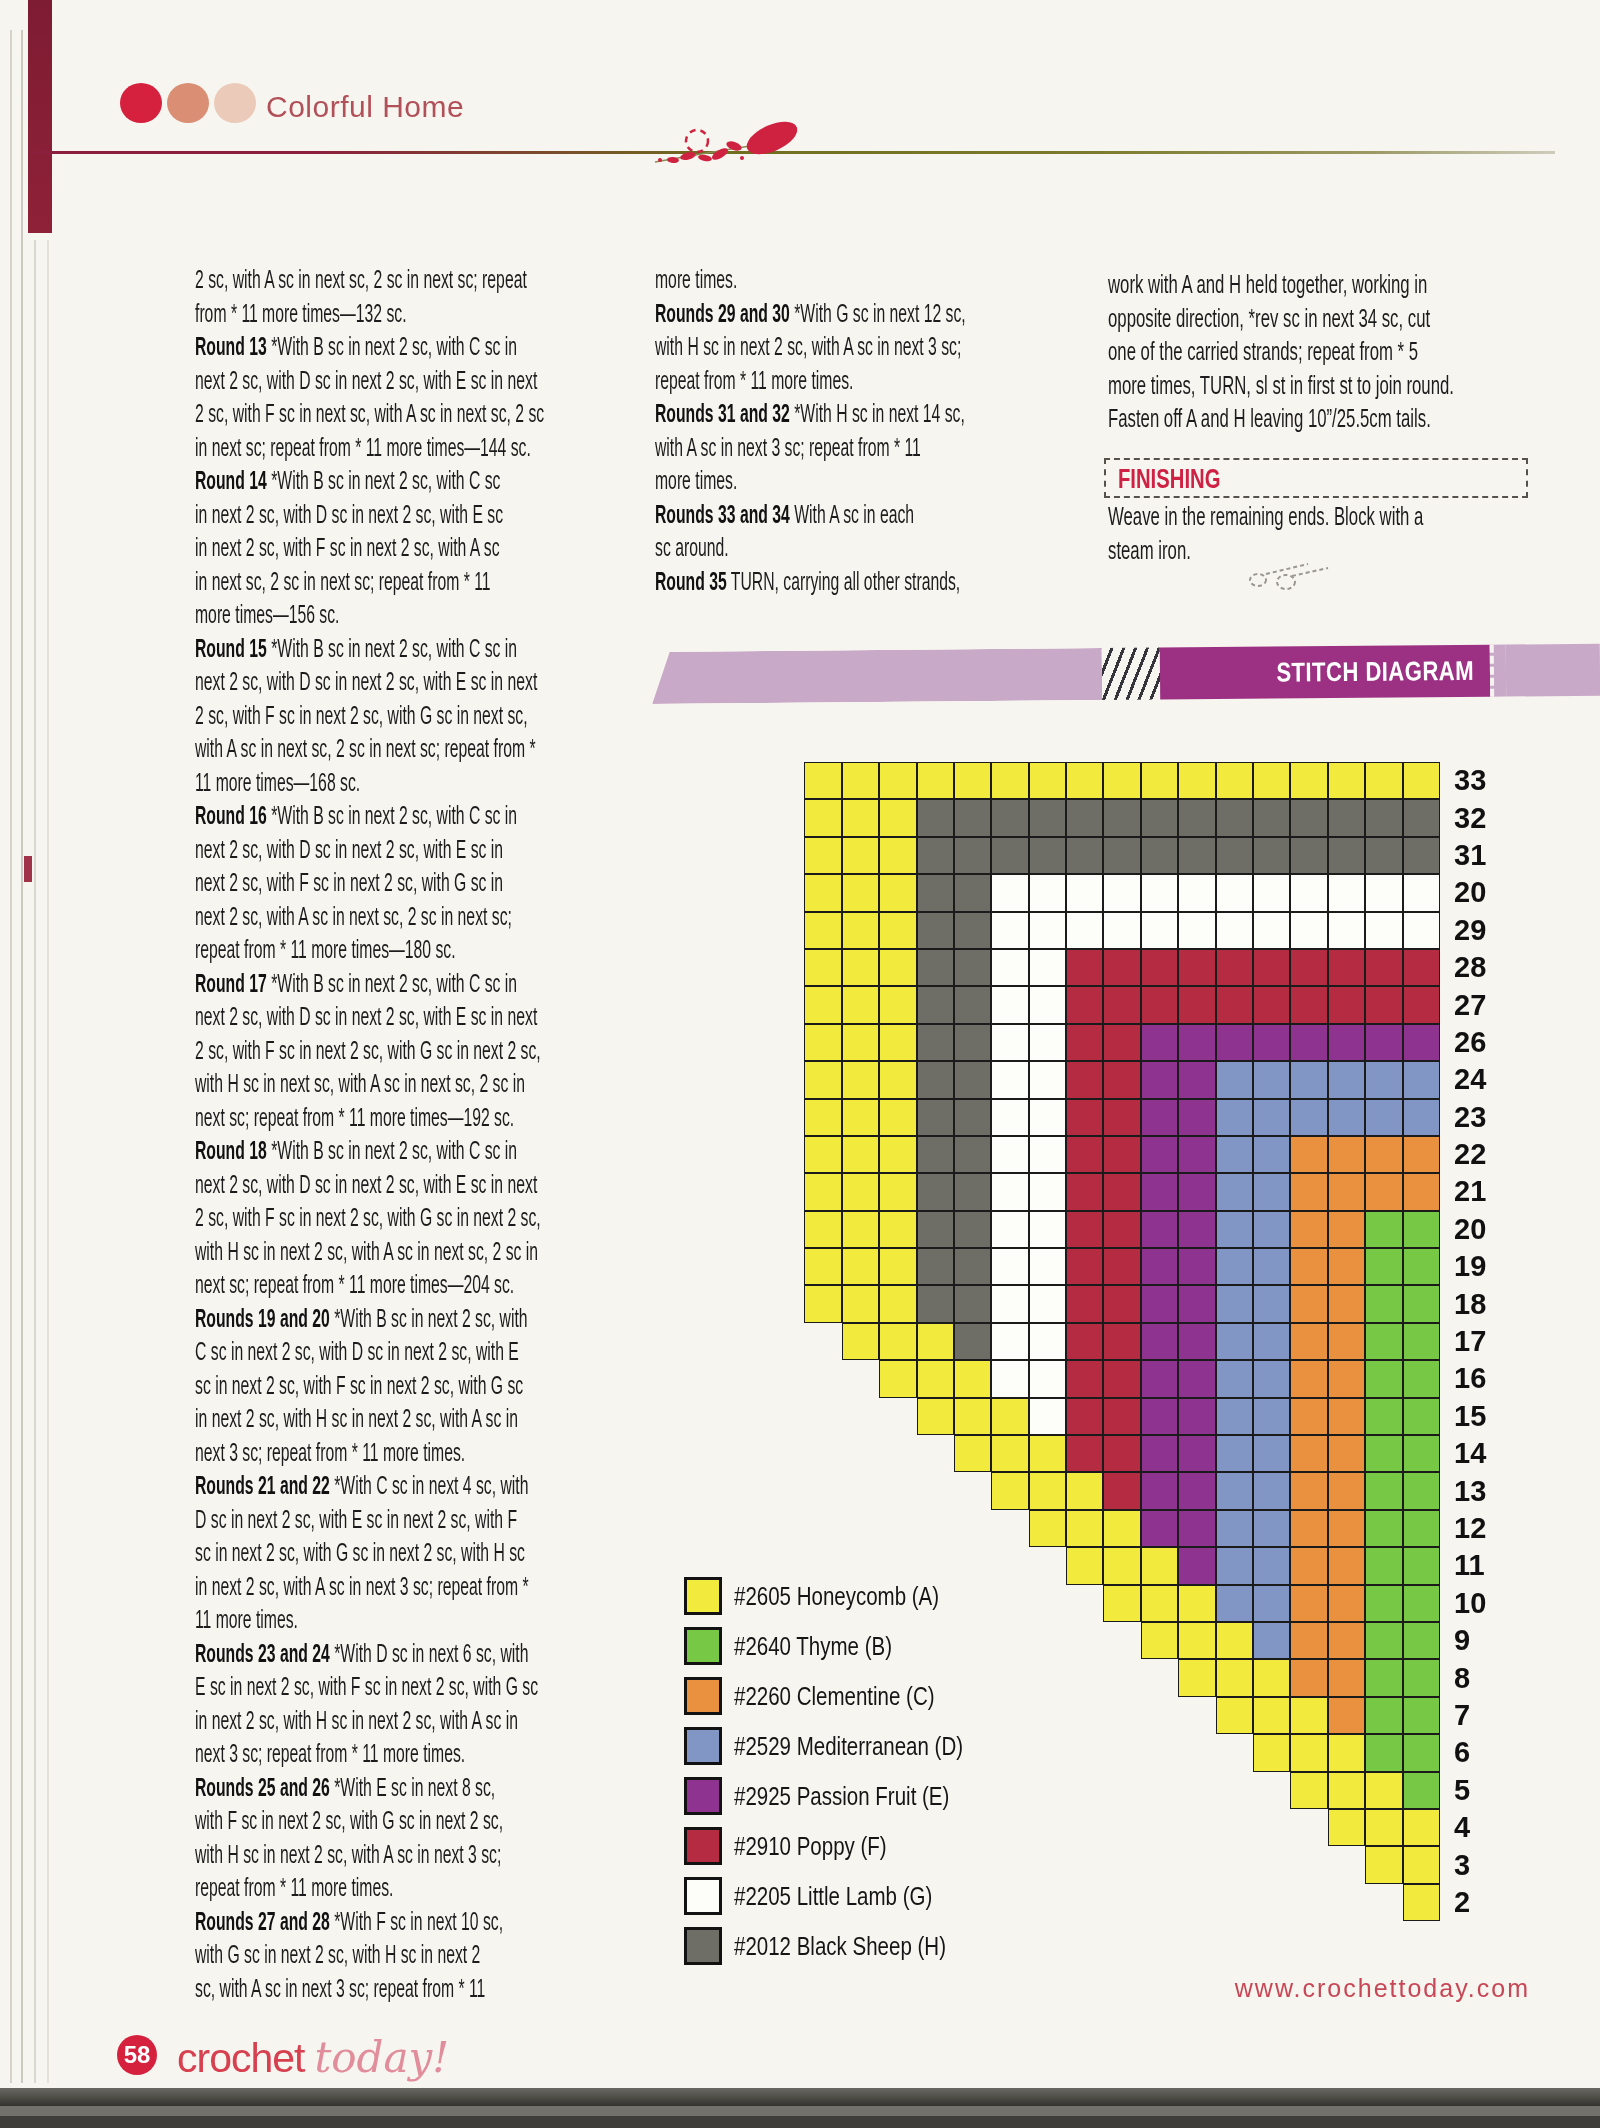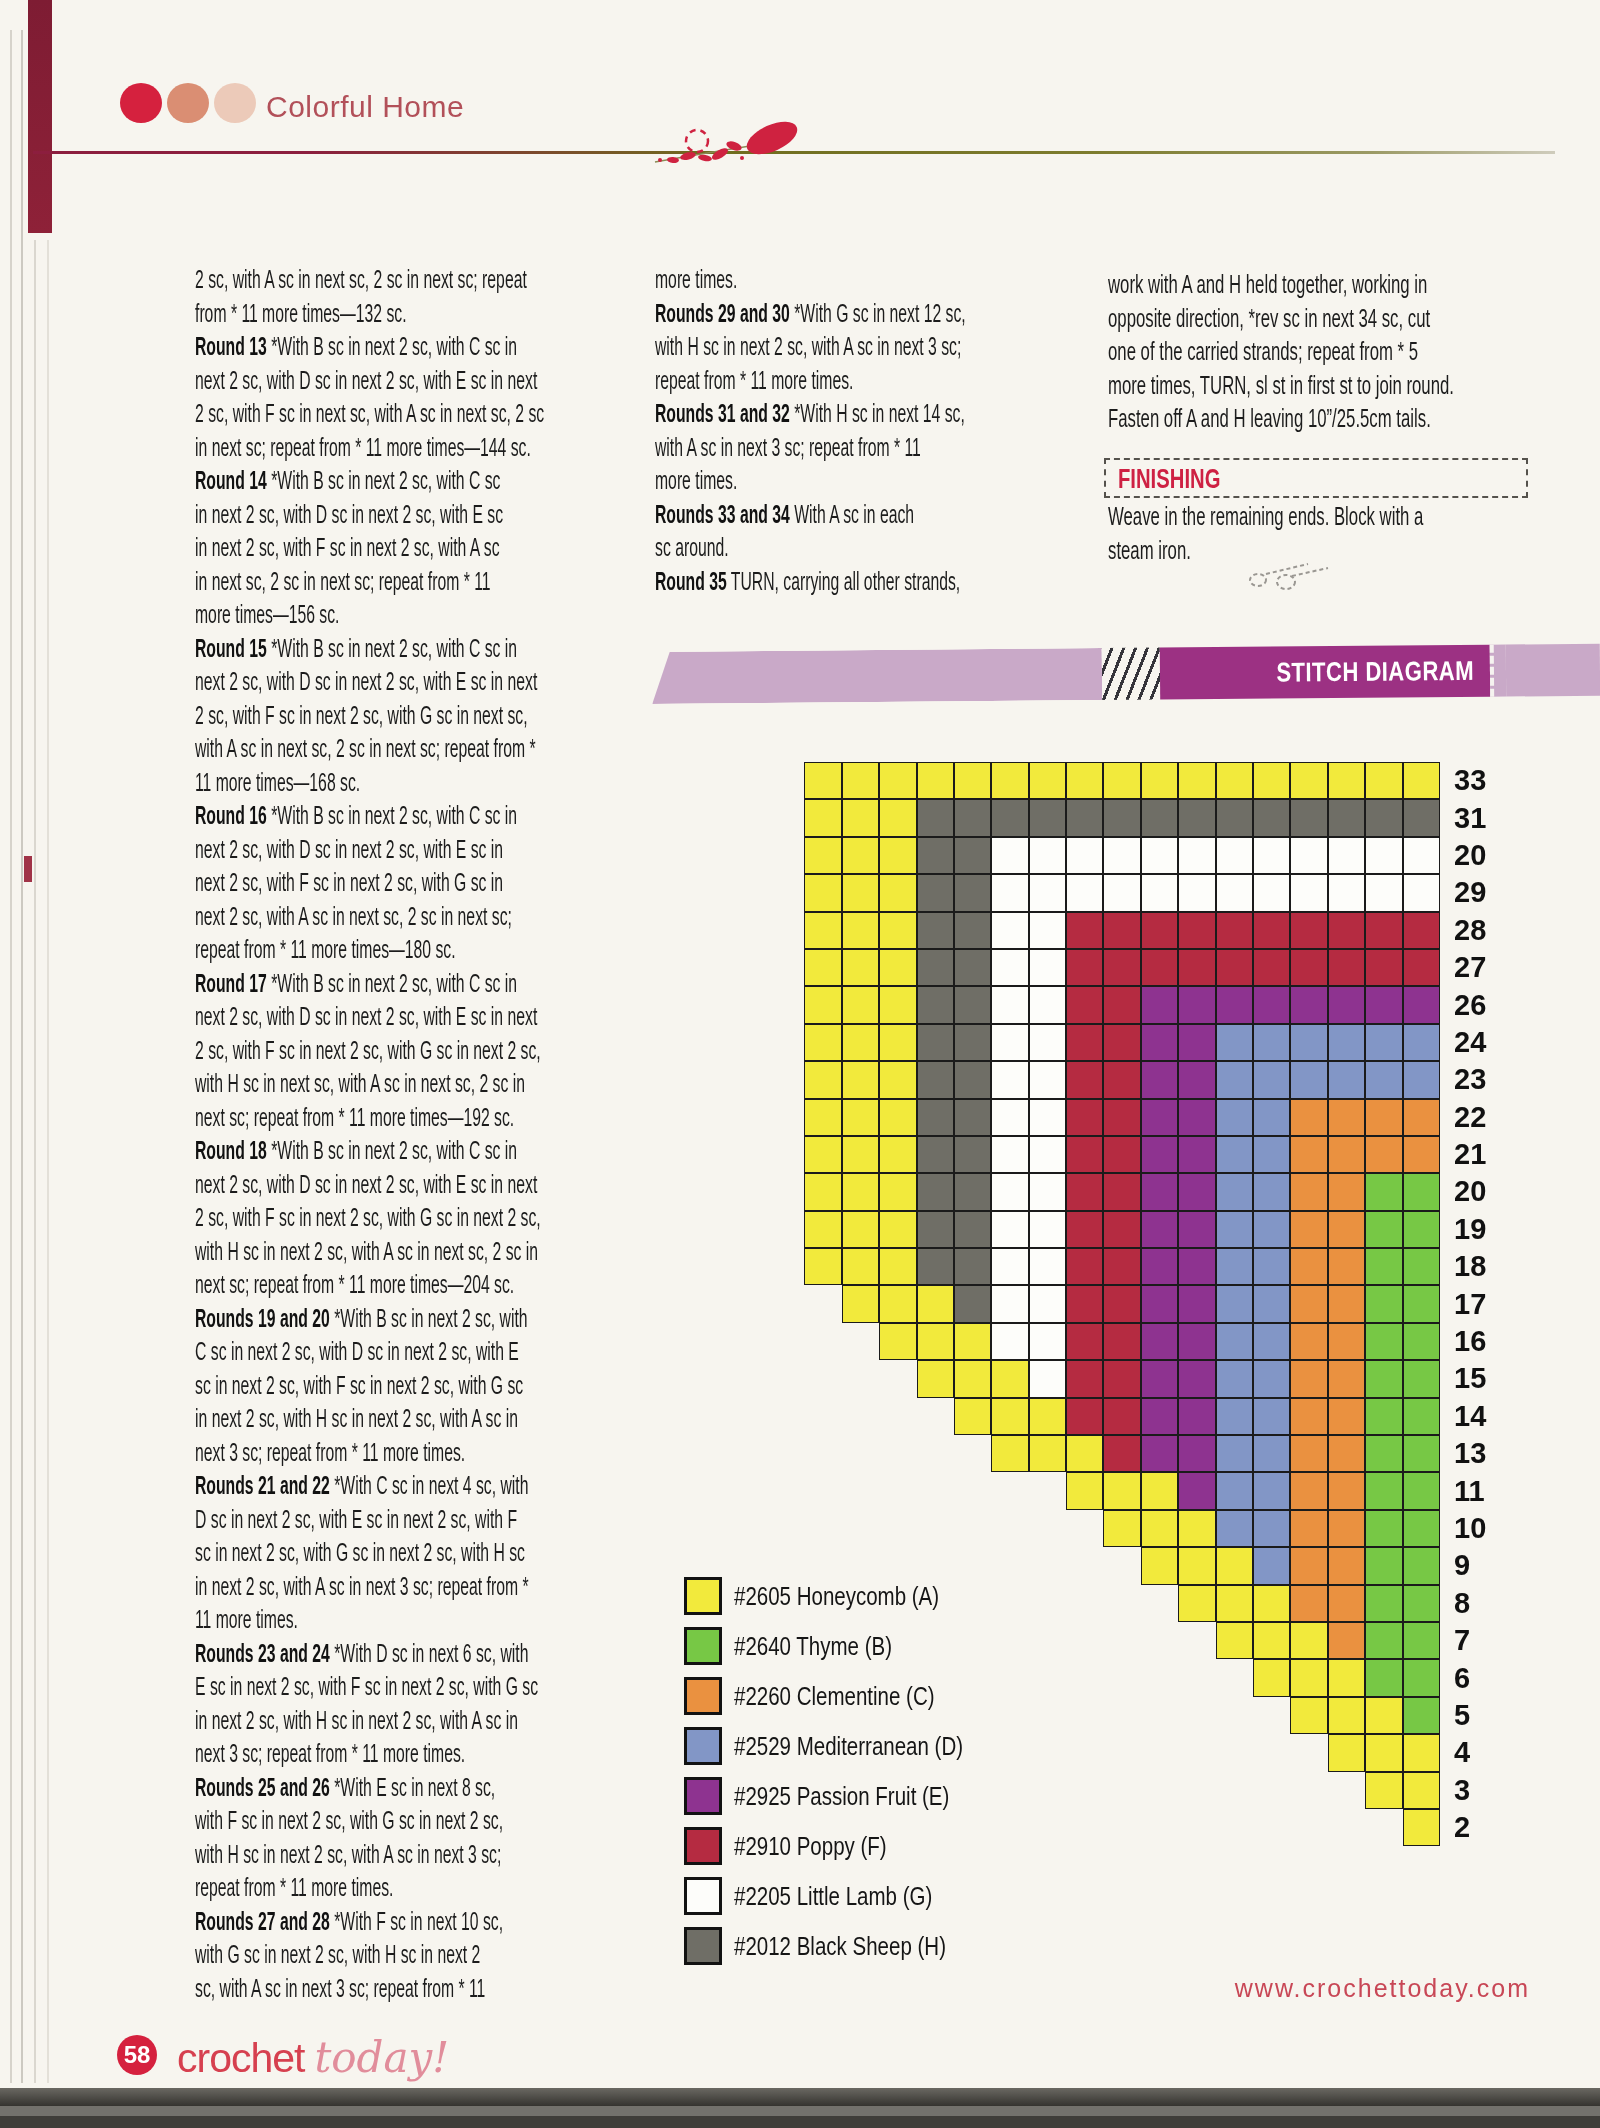--- a/index.html
+++ b/index.html
@@ -246,20 +246,40 @@
         <div class="cell" style="background: rgb(111, 110, 102); border-color: rgb(27, 27, 27);"></div>
         <div class="cell" style="background: rgb(111, 110, 102); border-color: rgb(27, 27, 27);"></div>
         <div class="cell" style="background: rgb(111, 110, 102); border-color: rgb(27, 27, 27);"></div>
         <div class="cell" style="background: rgb(111, 110, 102); border-color: rgb(27, 27, 27);"></div>
         <div class="cell" style="background: rgb(111, 110, 102); border-color: rgb(27, 27, 27);"></div>
         <div class="cell" style="background: rgb(111, 110, 102); border-color: rgb(27, 27, 27);"></div>
         <div class="cell" style="background: rgb(111, 110, 102); border-color: rgb(27, 27, 27);"></div>
         <div class="cell" style="background: rgb(111, 110, 102); border-color: rgb(27, 27, 27);"></div>
         <div class="cell" style="background: rgb(111, 110, 102); border-color: rgb(27, 27, 27);"></div>
         <div class="cell" style="background: rgb(111, 110, 102); border-color: rgb(27, 27, 27);"></div>
+        <div class="rnum">32</div>
+      </div>
+      <div class="crow">
+        <div class="cell" style="background: rgb(242, 234, 60); border-color: rgb(27, 27, 27);"></div>
+        <div class="cell" style="background: rgb(242, 234, 60); border-color: rgb(27, 27, 27);"></div>
+        <div class="cell" style="background: rgb(242, 234, 60); border-color: rgb(27, 27, 27);"></div>
+        <div class="cell" style="background: rgb(111, 110, 102); border-color: rgb(27, 27, 27);"></div>
+        <div class="cell" style="background: rgb(111, 110, 102); border-color: rgb(27, 27, 27);"></div>
+        <div class="cell" style="background: rgb(111, 110, 102); border-color: rgb(27, 27, 27);"></div>
+        <div class="cell" style="background: rgb(111, 110, 102); border-color: rgb(27, 27, 27);"></div>
+        <div class="cell" style="background: rgb(111, 110, 102); border-color: rgb(27, 27, 27);"></div>
+        <div class="cell" style="background: rgb(111, 110, 102); border-color: rgb(27, 27, 27);"></div>
+        <div class="cell" style="background: rgb(111, 110, 102); border-color: rgb(27, 27, 27);"></div>
+        <div class="cell" style="background: rgb(111, 110, 102); border-color: rgb(27, 27, 27);"></div>
+        <div class="cell" style="background: rgb(111, 110, 102); border-color: rgb(27, 27, 27);"></div>
+        <div class="cell" style="background: rgb(111, 110, 102); border-color: rgb(27, 27, 27);"></div>
+        <div class="cell" style="background: rgb(111, 110, 102); border-color: rgb(27, 27, 27);"></div>
+        <div class="cell" style="background: rgb(111, 110, 102); border-color: rgb(27, 27, 27);"></div>
+        <div class="cell" style="background: rgb(111, 110, 102); border-color: rgb(27, 27, 27);"></div>
+        <div class="cell" style="background: rgb(111, 110, 102); border-color: rgb(27, 27, 27);"></div>
         <div class="rnum">31</div>
       </div>
       <div class="crow">
         <div class="cell" style="background: rgb(242, 234, 60); border-color: rgb(27, 27, 27);"></div>
         <div class="cell" style="background: rgb(242, 234, 60); border-color: rgb(27, 27, 27);"></div>
         <div class="cell" style="background: rgb(242, 234, 60); border-color: rgb(27, 27, 27);"></div>
         <div class="cell" style="background: rgb(111, 110, 102); border-color: rgb(27, 27, 27);"></div>
         <div class="cell" style="background: rgb(111, 110, 102); border-color: rgb(27, 27, 27);"></div>
         <div class="cell" style="background: rgb(253, 253, 250); border-color: rgb(27, 27, 27);"></div>
         <div class="cell" style="background: rgb(253, 253, 250); border-color: rgb(27, 27, 27);"></div>
@@ -572,20 +592,34 @@
         <div class="cell" style="background: rgb(181, 43, 65); border-color: rgb(27, 27, 27);"></div>
         <div class="cell" style="background: rgb(142, 51, 144); border-color: rgb(27, 27, 27);"></div>
         <div class="cell" style="background: rgb(142, 51, 144); border-color: rgb(27, 27, 27);"></div>
         <div class="cell" style="background: rgb(130, 150, 198); border-color: rgb(27, 27, 27);"></div>
         <div class="cell" style="background: rgb(130, 150, 198); border-color: rgb(27, 27, 27);"></div>
         <div class="cell" style="background: rgb(234, 145, 64); border-color: rgb(27, 27, 27);"></div>
         <div class="cell" style="background: rgb(234, 145, 64); border-color: rgb(27, 27, 27);"></div>
         <div class="cell" style="background: rgb(119, 200, 69); border-color: rgb(27, 27, 27);"></div>
         <div class="cell" style="background: rgb(119, 200, 69); border-color: rgb(27, 27, 27);"></div>
         <div class="rnum">13</div>
+      </div>
+      <div class="crow">
+        <div class="cell" style="background: rgb(242, 234, 60); border-color: rgb(27, 27, 27);"></div>
+        <div class="cell" style="background: rgb(242, 234, 60); border-color: rgb(27, 27, 27);"></div>
+        <div class="cell" style="background: rgb(242, 234, 60); border-color: rgb(27, 27, 27);"></div>
+        <div class="cell" style="background: rgb(142, 51, 144); border-color: rgb(27, 27, 27);"></div>
+        <div class="cell" style="background: rgb(142, 51, 144); border-color: rgb(27, 27, 27);"></div>
+        <div class="cell" style="background: rgb(130, 150, 198); border-color: rgb(27, 27, 27);"></div>
+        <div class="cell" style="background: rgb(130, 150, 198); border-color: rgb(27, 27, 27);"></div>
+        <div class="cell" style="background: rgb(234, 145, 64); border-color: rgb(27, 27, 27);"></div>
+        <div class="cell" style="background: rgb(234, 145, 64); border-color: rgb(27, 27, 27);"></div>
+        <div class="cell" style="background: rgb(119, 200, 69); border-color: rgb(27, 27, 27);"></div>
+        <div class="cell" style="background: rgb(119, 200, 69); border-color: rgb(27, 27, 27);"></div>
+        <div class="rnum">12</div>
       </div>
       <div class="crow">
         <div class="cell" style="background: rgb(242, 234, 60); border-color: rgb(27, 27, 27);"></div>
         <div class="cell" style="background: rgb(242, 234, 60); border-color: rgb(27, 27, 27);"></div>
         <div class="cell" style="background: rgb(242, 234, 60); border-color: rgb(27, 27, 27);"></div>
         <div class="cell" style="background: rgb(142, 51, 144); border-color: rgb(27, 27, 27);"></div>
         <div class="cell" style="background: rgb(130, 150, 198); border-color: rgb(27, 27, 27);"></div>
         <div class="cell" style="background: rgb(130, 150, 198); border-color: rgb(27, 27, 27);"></div>
         <div class="cell" style="background: rgb(234, 145, 64); border-color: rgb(27, 27, 27);"></div>
         <div class="cell" style="background: rgb(234, 145, 64); border-color: rgb(27, 27, 27);"></div>

